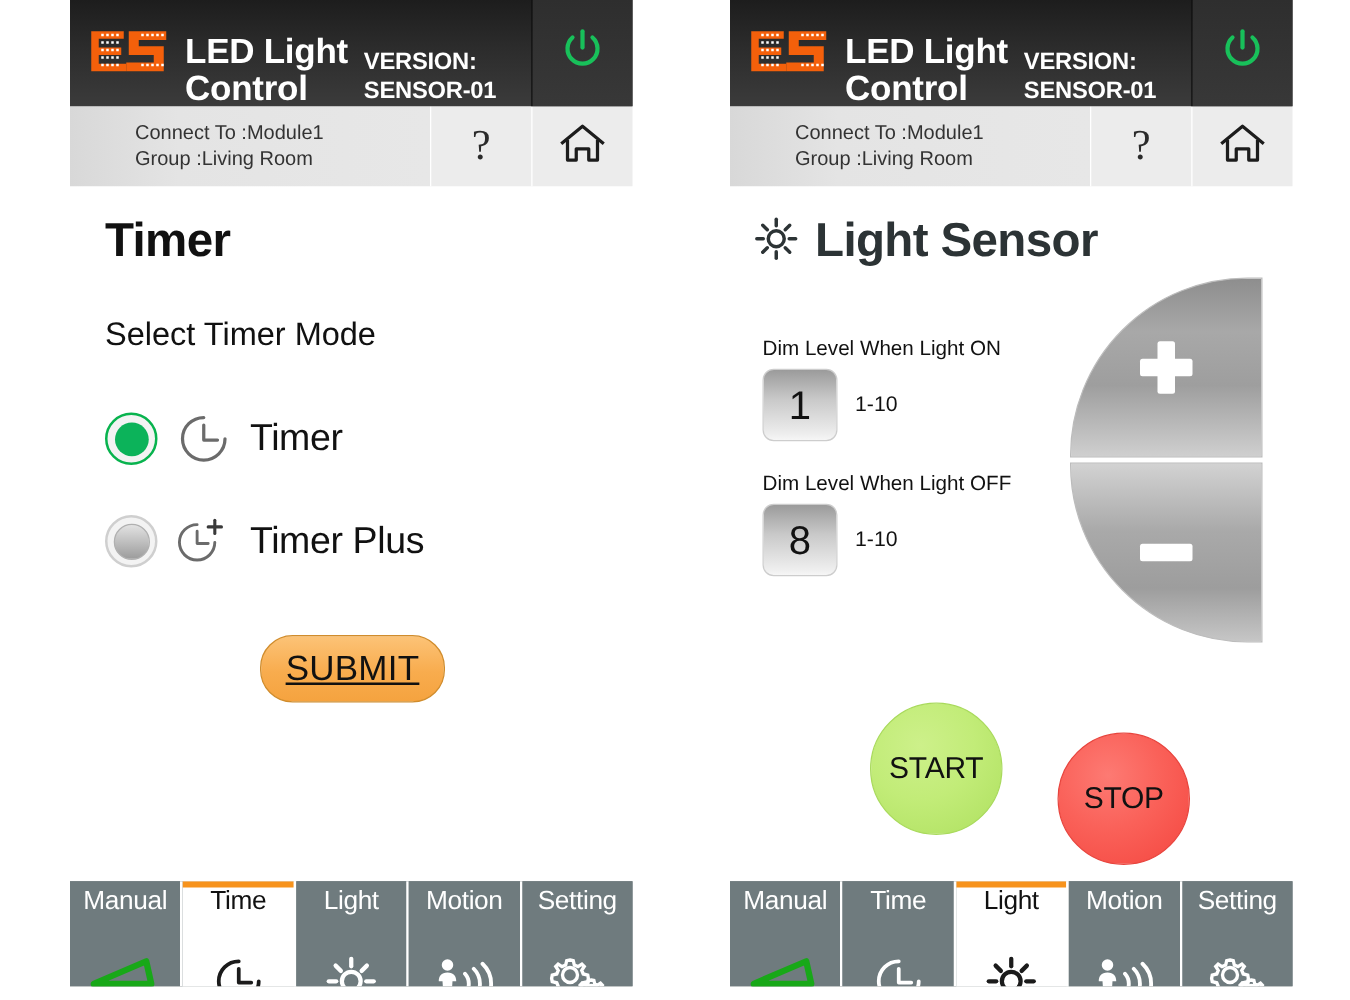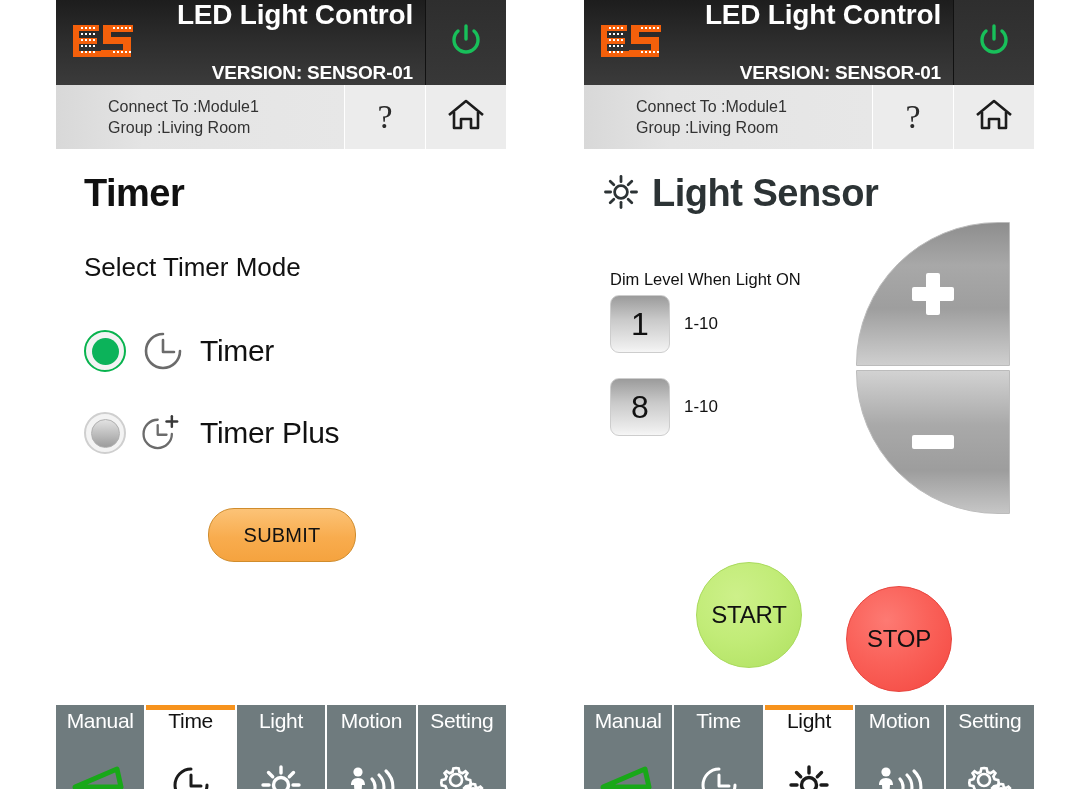--- a/index.html
+++ b/index.html
@@ -15,21 +15,21 @@
   
   .app-header{
     position:relative;height:85px;
     background:linear-gradient(180deg,#1d1d1d 0%,#2c2c2c 45%,#3b3b3b 100%);
     display:flex;align-items:stretch;
   }
   .logo-wrap{width:92px;display:flex;align-items:center;justify-content:center;}
   .logo{width:74px;height:52px;position:relative;}
   .logo svg{display:block;}
   .title-block{
-    flex:1;display:flex;flex-direction:column;justify-content:space-between;
+    flex:1;display:flex;flex-direction:row;justify-content:center;
     align-items:flex-end;padding-right:12px;
   }
   .app-title{color:#fff;font-size:28px;font-weight:bold;line-height:1.05;letter-spacing:-0.2px;}
   .app-version{color:#fff;font-size:19px;font-weight:bold;line-height:1.25;letter-spacing:-0.2px;}
   .power-cell{
     width:80px;border-left:1px solid #111;
     background:linear-gradient(180deg,#2e2e2e 0%,#383838 100%);
     display:flex;align-items:center;justify-content:center;
   }
 
@@ -75,21 +75,21 @@
     background:linear-gradient(180deg,#e2e2e2 0%,#9c9c9c 100%);border:1px solid #b0b0b0;}
   .radio-icon{flex:0 0 auto;width:46px;height:46px;display:flex;align-items:center;justify-content:center;}
   .radio-label{font-size:30px;color:#111;letter-spacing:-0.3px;}
 
   #submit-button{
     position:absolute;left:152px;top:358px;width:146px;height:52px;
     border-radius:26px;border:1px solid #d08c2c;
     background:linear-gradient(180deg,#fcc377 0%,#f8ac4e 55%,#f5a33f 100%);
     display:flex;align-items:center;justify-content:center;cursor:pointer;
   }
-  #submit-button span{font-size:20px;color:#111;letter-spacing:0.2px;}
+  #submit-button span{font-size:28px;color:#111;letter-spacing:0.2px;text-decoration:underline;}
 
   
   .dim-group{position:absolute;left:26px;}
   #dim-group-0{top:120px;}
   #dim-group-1{top:228px;}
   .dim-label{font-size:16.5px;color:#111;margin-bottom:6px;}
   .dim-row{display:flex;align-items:center;gap:14px;}
   .dim-box{
     width:58px;height:56px;border-radius:9px;
     background:linear-gradient(180deg,#9b9b9b 0%,#c9c9c9 42%,#eeeeee 92%,#f6f6f6 100%);
@@ -434,20 +434,21 @@
       <div class="dim-label">Dim Level When Light ON</div>
       <div class="dim-row">
         <div class="dim-box">
           <span class="dim-value">1</span>
         </div>
         <span class="dim-range">1-10</span>
       </div>
     </div>
 
     <div class="dim-group" id="dim-group-1">
+      <div class="dim-label">Dim Level When Light OFF</div>
       <div class="dim-row">
         <div class="dim-box">
           <span class="dim-value">8</span>
         </div>
         <span class="dim-range">1-10</span>
       </div>
     </div>
 
     <div id="stepper">
       <div class="half" id="stepper-plus">

